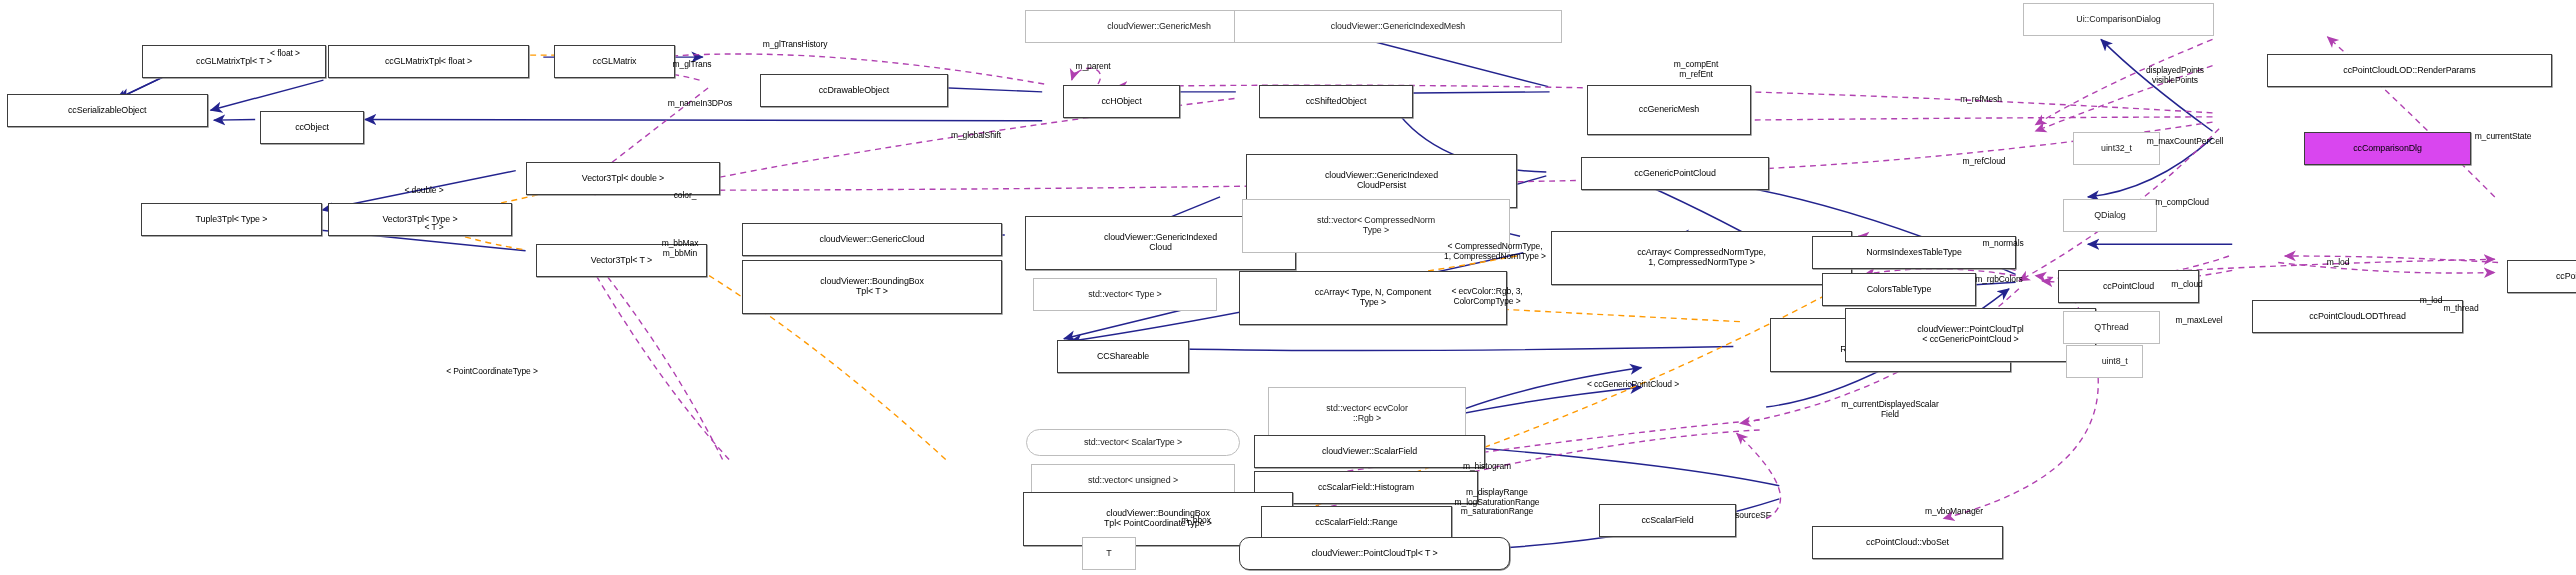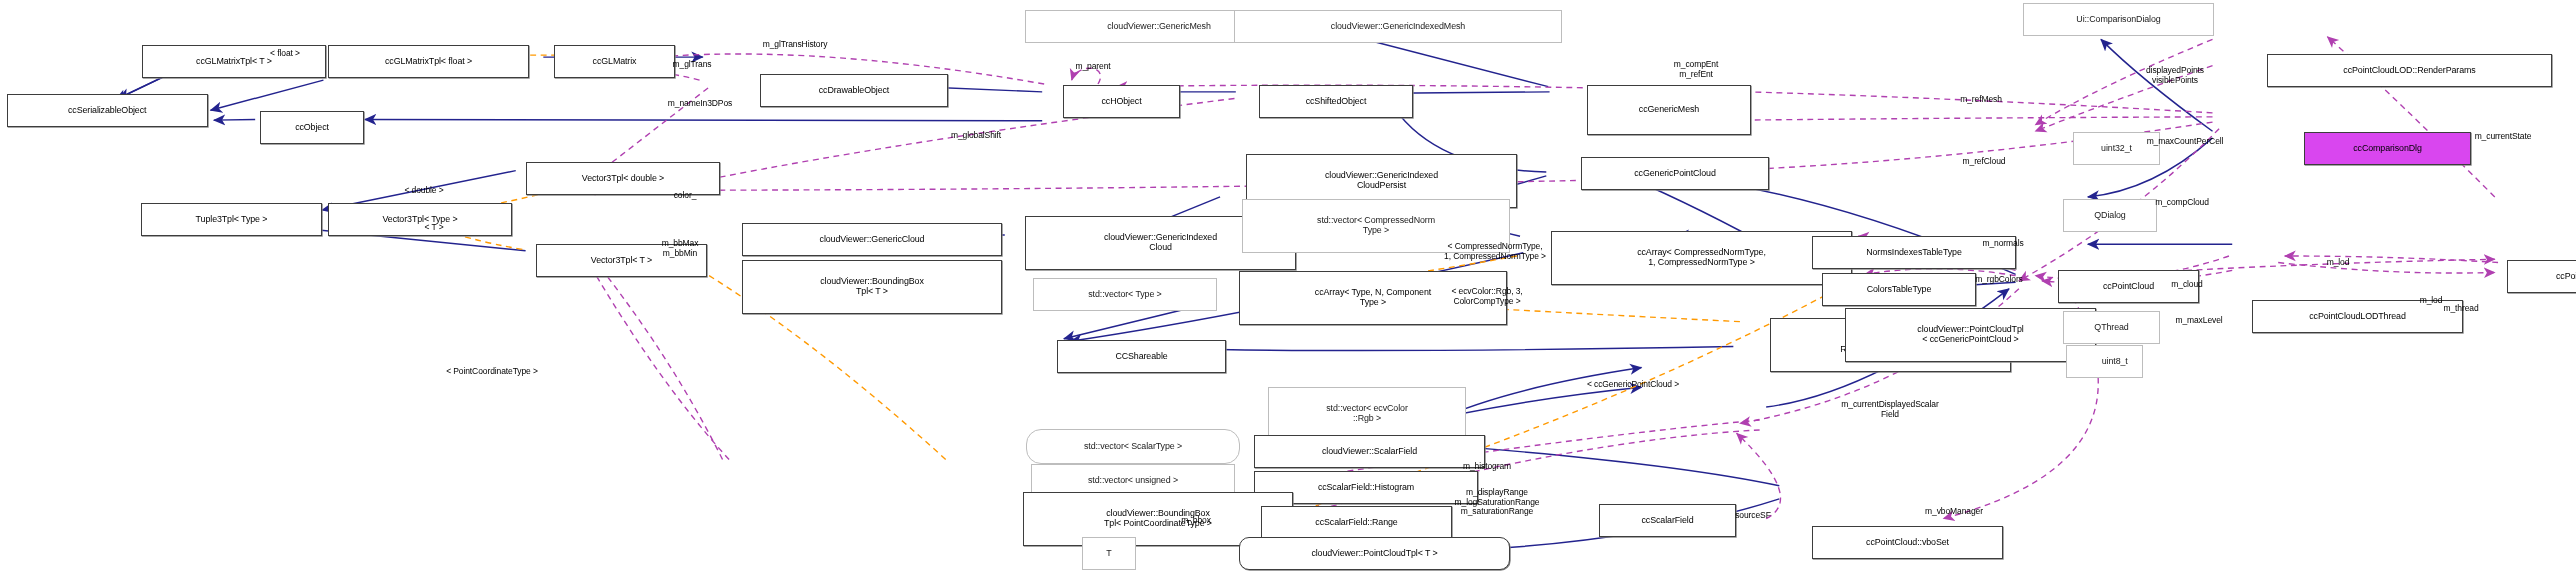--- a/index.html
+++ b/index.html
@@ -277,26 +277,26 @@
 Type &gt;</div>
       <div class="node faded" style="left: 1033px; top: 278px; width: 184px; height: 33px;">std::vector&lt; Type &gt;</div>
       <div class="node solid" style="left: 1239px; top: 271px; width: 268px; height: 54px;">ccArray&lt; Type, N, Component
 Type &gt;</div>
       <div class="node solid" style="left: 1551px; top: 231px; width: 301px; height: 54px;">ccArray&lt; CompressedNormType,
 1, CompressedNormType &gt;</div>
       <div class="node solid" style="left: 1770px; top: 318px; width: 241px; height: 54px;">ccArray&lt; ecvColor::
 Rgb, 3, ColorCompType &gt;</div>
       <div class="node solid" style="left: 1812px; top: 236px; width: 204px; height: 33px;">NormsIndexesTableType</div>
       <div class="node solid" style="left: 1822px; top: 273px; width: 154px; height: 33px;">ColorsTableType</div>
-      <div class="node solid" style="left: 1057px; top: 340px; width: 169px; height: 33px;">CCShareable</div>
+      <div class="node solid" style="left: 1057px; top: 340px; width: 132px; height: 33px;">CCShareable</div>
       <div class="node solid" style="left: 1845px; top: 308px; width: 251px; height: 54px;">cloudViewer::PointCloudTpl
 &lt; ccGenericPointCloud &gt;</div>
       <div class="node faded" style="left: 1268px; top: 387px; width: 198px; height: 54px;">std::vector&lt; ecvColor
 ::Rgb &gt;</div>
-      <div class="node faded" style="left: 1026px; top: 429px; width: 214px; height: 35px; border-radius: 15px;">std::vector&lt; ScalarType &gt;</div>
+      <div class="node faded" style="left: 1026px; top: 429px; width: 214px; height: 27px; border-radius: 15px;">std::vector&lt; ScalarType &gt;</div>
       <div class="node solid" style="left: 1254px; top: 435px; width: 231px; height: 33px;">cloudViewer::ScalarField</div>
       <div class="node faded" style="left: 1031px; top: 464px; width: 204px; height: 33px;">std::vector&lt; unsigned &gt;</div>
       <div class="node solid" style="left: 1254px; top: 471px; width: 224px; height: 33px;">ccScalarField::Histogram</div>
       <div class="node solid" style="left: 1023px; top: 492px; width: 270px; height: 54px;">cloudViewer::BoundingBox
 Tpl&lt; PointCoordinateType &gt;</div>
       <div class="node solid" style="left: 1261px; top: 506px; width: 191px; height: 33px;">ccScalarField::Range</div>
       <div class="node faded" style="left: 1082px; top: 537px; width: 54px; height: 33px;">T</div>
       <div class="node solid" style="left: 1239px; top: 537px; width: 271px; height: 33px; border-radius: 10px;">cloudViewer::PointCloudTpl&lt; T &gt;</div>
       <div class="node solid" style="left: 1599px; top: 504px; width: 137px; height: 33px;">ccScalarField</div>
       <div class="node solid" style="left: 1812px; top: 526px; width: 191px; height: 33px;">ccPointCloud::vboSet</div>

